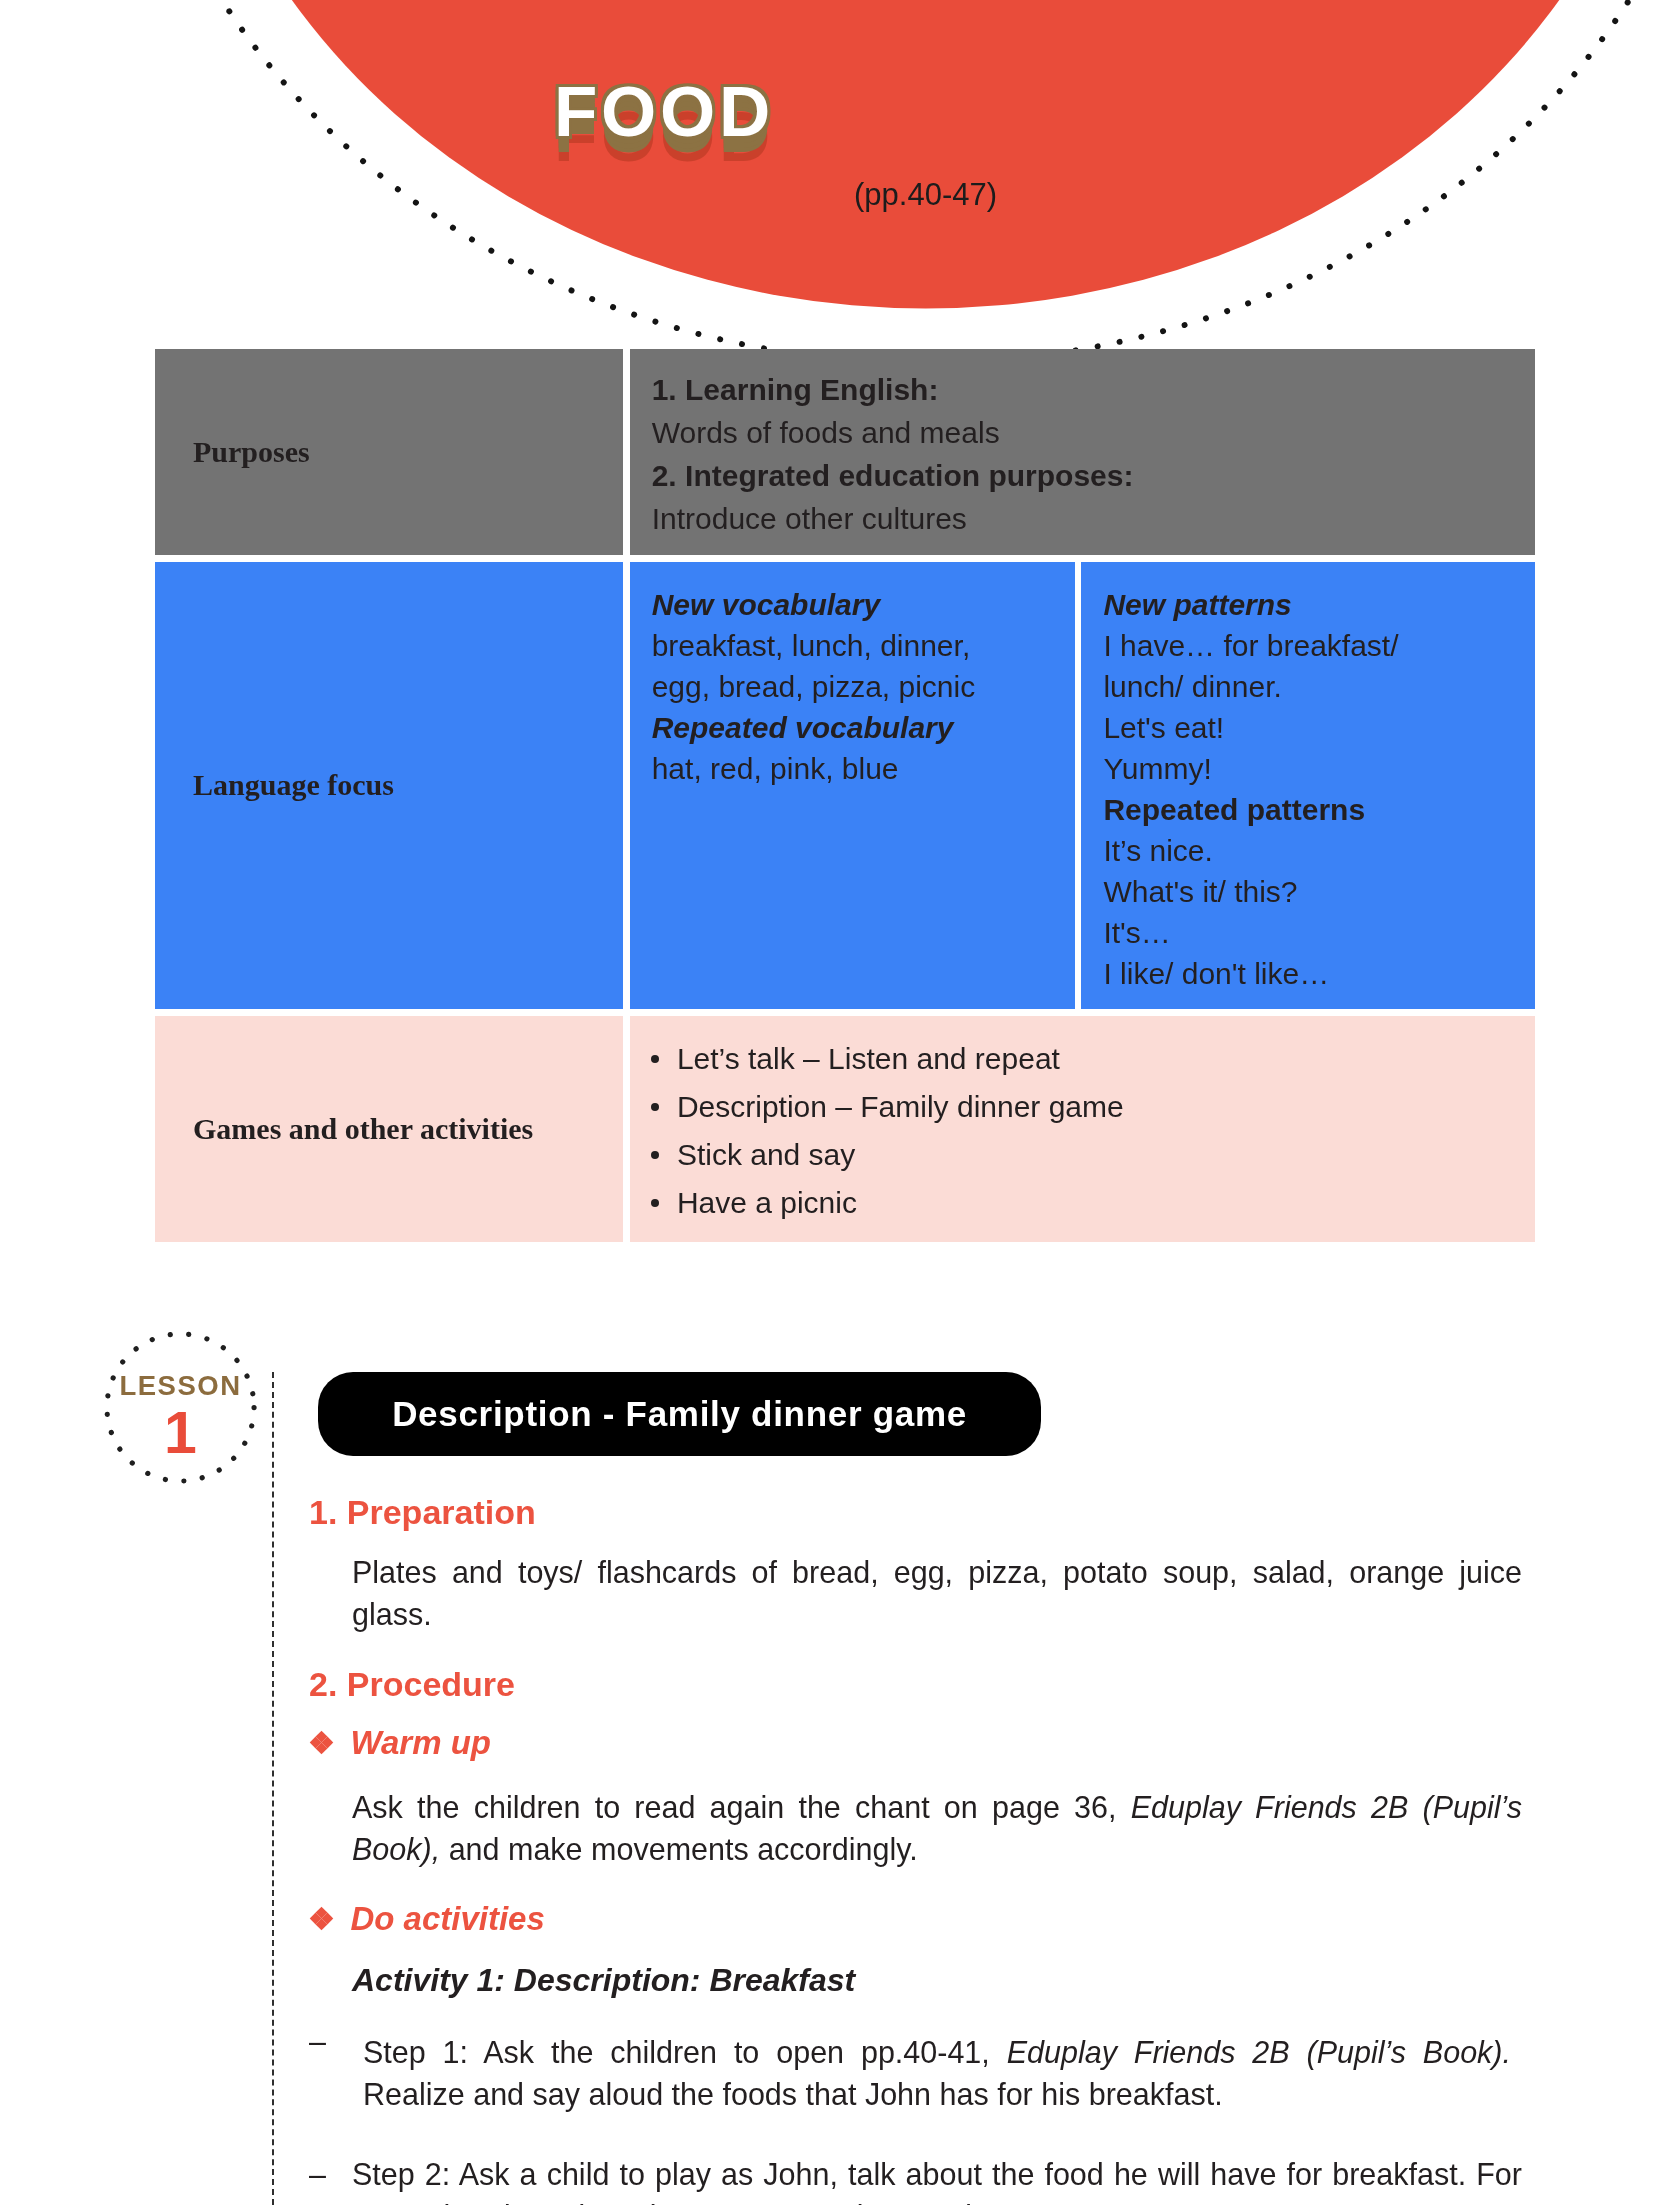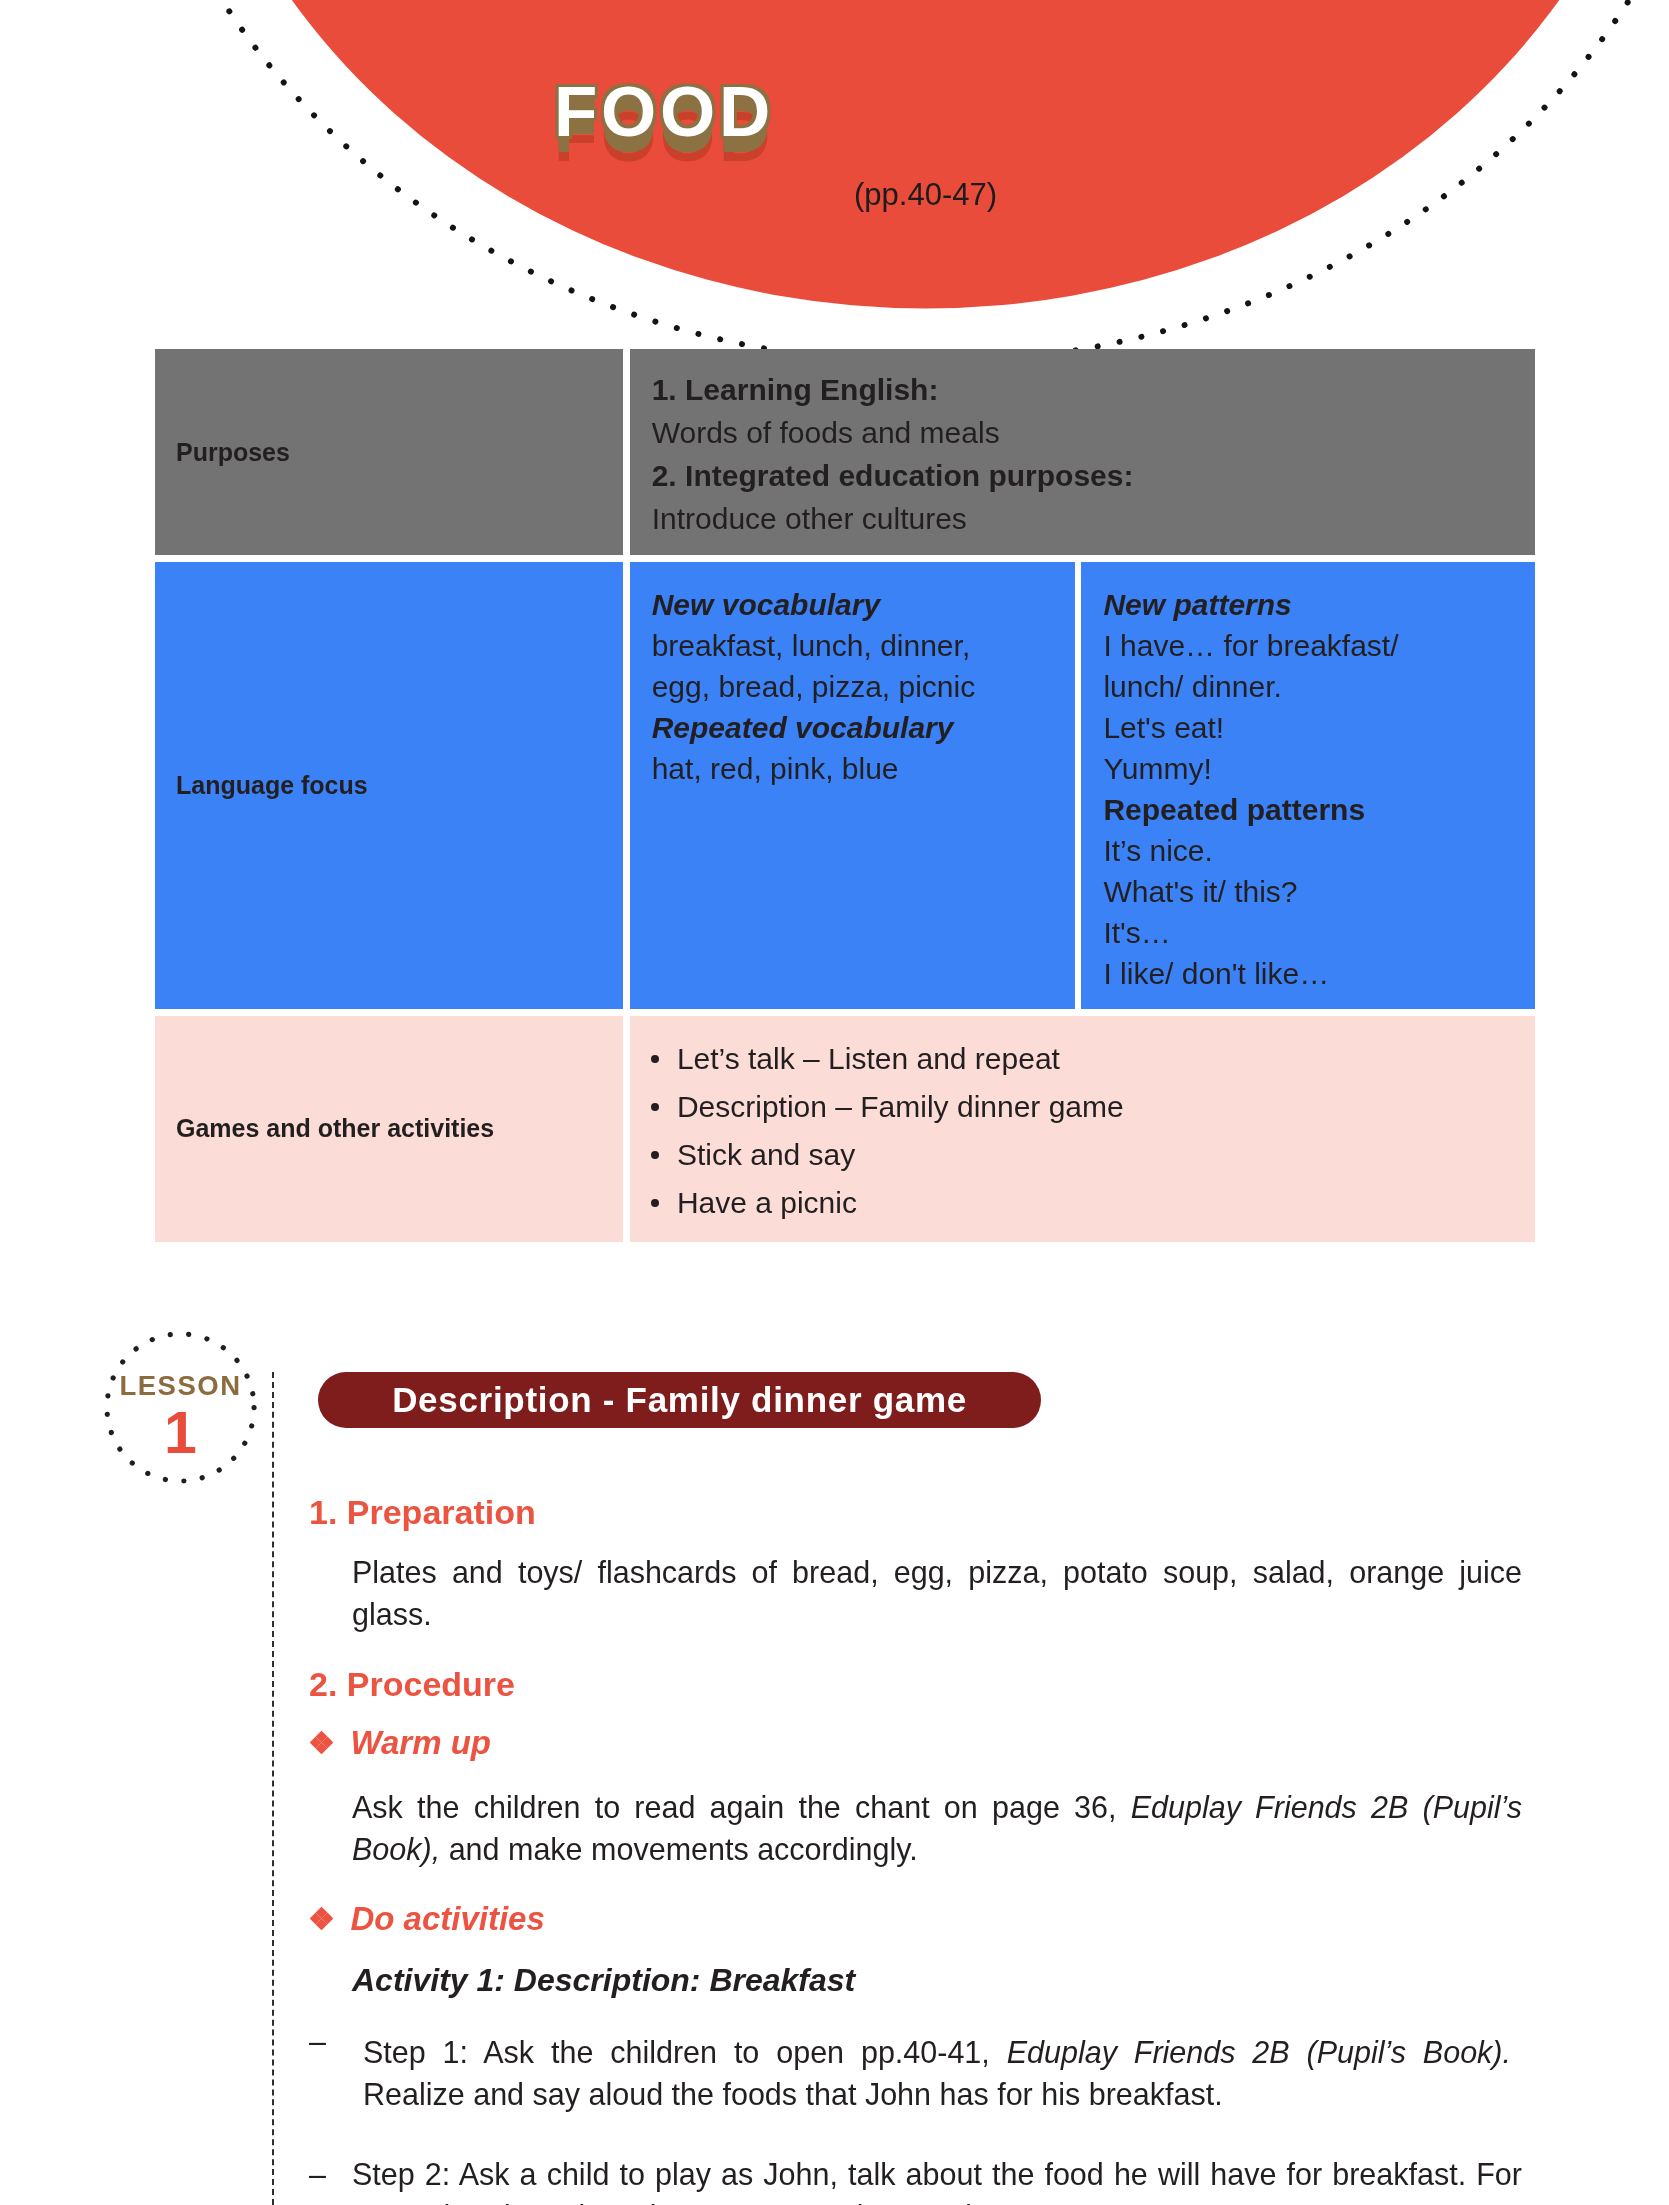--- a/index.html
+++ b/index.html
@@ -27,21 +27,21 @@
     position:absolute;left:628px;top:177px;width:595px;
     text-align:center;font-size:31px;color:#1c1c1c;
   }
   
   .overview{
     position:absolute;left:155px;top:349px;width:1380px;
     display:grid;grid-template-columns:468px 445px 454px;gap:6.7px;
     font-size:30px;
   }
   .cell{box-sizing:border-box;}
-  .lbl{display:flex;align-items:center;padding-left:21px;font-weight:bold;font-size:25px;}
+  .lbl{display:flex;align-items:center;padding-left:38px;font-weight:bold;font-size:30px;font-family:Liberation Serif, serif;}
   .teal{background:#737373;}
   .yellow{background:#3b82f6;}
   .pink{background:#fbdcd6;}
   .span2{grid-column:2 / span 2;}
   .r1{min-height:184px;}
   .r2{min-height:437px;}
   .r3{min-height:191px;}
   .content{padding:19.3px 22px 15px 22px;line-height:43px;}
   .content.tight{line-height:41px;padding-top:22px;}
   .b{font-weight:bold;}
@@ -61,22 +61,22 @@
     position:absolute;left:0;top:71px;width:159px;text-align:center;
     font-size:59px;font-weight:bold;color:#e94c3a;
   }
   
   .dashed-rule{
     position:absolute;left:272px;top:1372px;height:833px;width:0;
     border-left:2.2px dashed #2e2e2e;
   }
   
   .banner{
-    position:absolute;left:318px;top:1372px;width:723px;height:56px;
-    background:#7f1d1d;border-radius:35px;
+    position:absolute;left:318px;top:1372px;width:723px;height:84px;
+    background:#000000;border-radius:35px;
     display:flex;align-items:center;justify-content:center;
     color:#ffffff;font-size:35px;font-weight:bold;letter-spacing:0.7px;
   }
   
   .lesson-body{position:absolute;left:309px;top:1493px;width:1213px;}
   .h-num{color:#ec5340;font-size:34px;font-weight:bold;line-height:39px;margin:0 0 19.3px 0;}
   .h-num.mt{margin-top:4.5px;}
   .para{
     margin:12px 0 30px 43px;text-align:justify;
     font-size:30.5px;line-height:42px;

